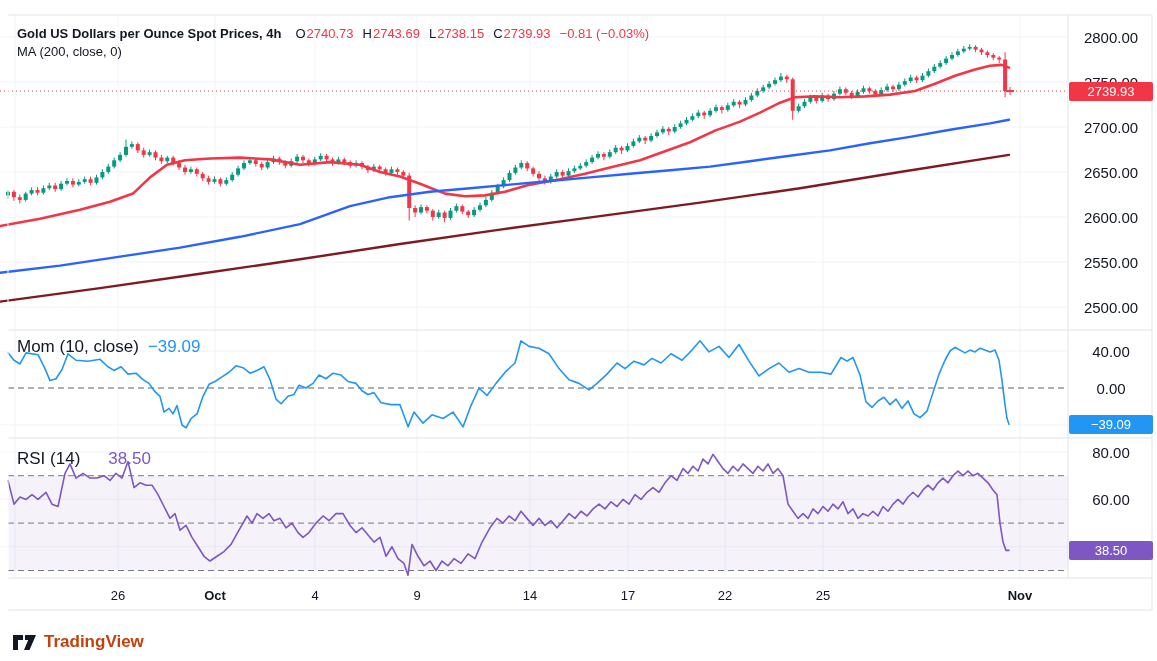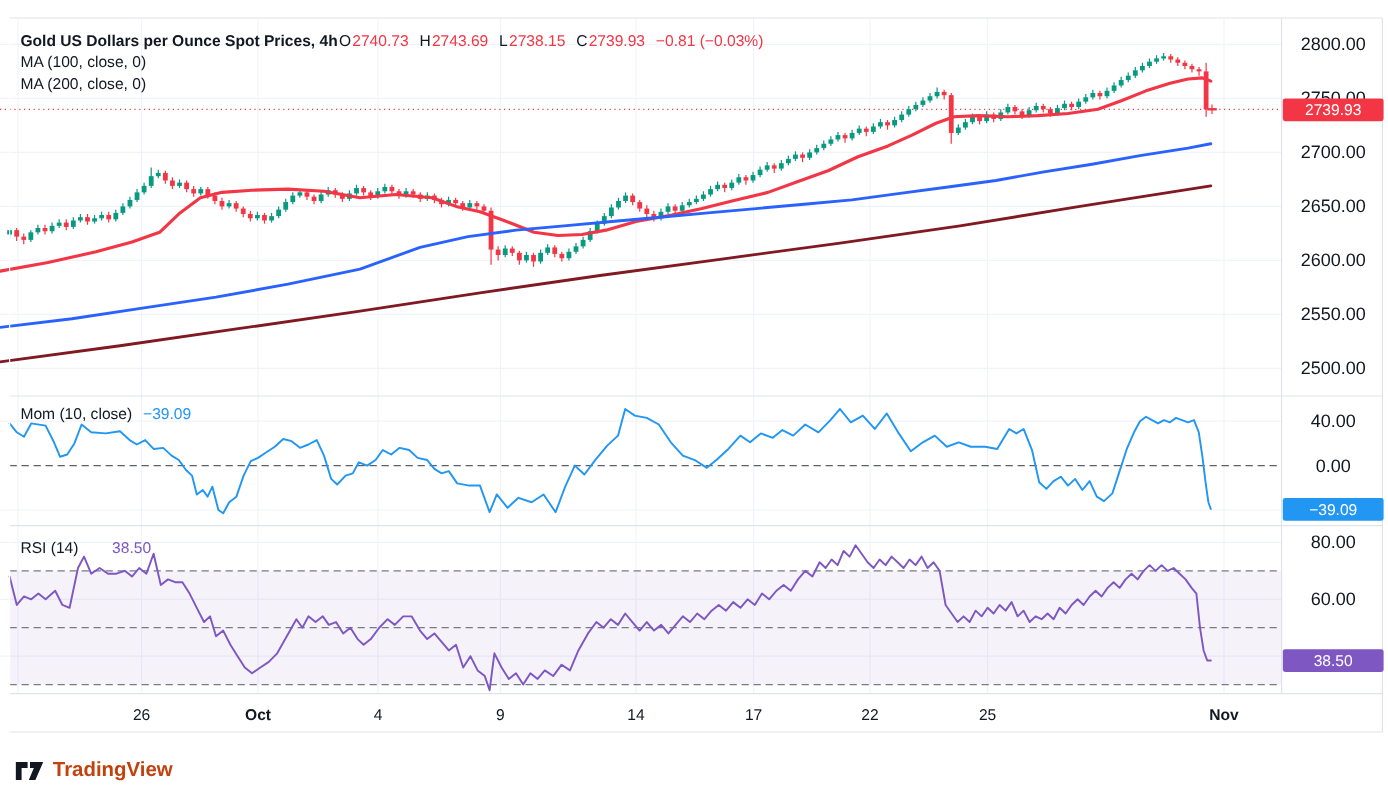--- a/index.html
+++ b/index.html
@@ -1,27 +1,27 @@
 <!DOCTYPE html>
 <html><head>
 <meta charset="utf-8">
 <style>
   html,body{margin:0;padding:0;background:#fff;}
   #app{position:relative;width:1157px;height:661px;background:#fff;overflow:hidden;
        font-family:"Liberation Sans",sans-serif;-webkit-font-smoothing:antialiased;}
   #chart-svg{position:absolute;left:0;top:0;}
   .legend{position:absolute;left:17px;top:24px;z-index:5;}
-  .legend-row{display:flex;align-items:center;gap:1px;height:18px;font-size:13px;color:#131722;}
+  .legend-row{display:flex;align-items:center;gap:14px;height:18px;font-size:13px;color:#131722;}
   .legend-row .t{font-weight:700;}
   .ohlc{display:flex;gap:9px;font-size:13px;}
   .ohlc .pair{display:flex;gap:1px;}
   .ohlc .k{color:#131722;}
   .ohlc .v{color:#f23645;}
   .ma-row{height:18px;display:flex;align-items:center;font-size:13px;color:#131722;}
-  .pane-legend{position:absolute;left:17px;z-index:5;display:flex;gap:9px;font-size:13px;color:#131722;align-items:center;}
+  .pane-legend{position:absolute;left:17px;z-index:5;display:flex;gap:9px;font-size:17px;color:#131722;align-items:center;}
   .pane-val{font-weight:400;}
   .axis-label{position:absolute;left:1069px;width:84px;text-align:center;font-size:15px;color:#131722;z-index:3;}
   .time-label{position:absolute;top:588px;transform:translateX(-50%);font-size:13px;color:#131722;z-index:3;}
   .time-label.bold{font-weight:700;}
   .badge{position:absolute;left:1069px;width:84px;height:19px;border-radius:2px;color:#fff;
          font-size:13px;line-height:19px;text-align:center;z-index:4;}
   #watermark{position:absolute;left:13px;top:632px;display:flex;align-items:center;gap:7px;z-index:5;}
   #watermark .wm-text{font-size:17px;font-weight:600;color:#c2410c;}
 </style>
 </head>
@@ -430,21 +430,20 @@
             <span class="k">L</span>
             <span class="v">2738.15</span>
           </span>
         <span class="pair">
             <span class="k">C</span>
             <span class="v">2739.93</span>
           </span>
         <span class="v">−0.81 (−0.03%)</span>
       </span>
     </div>
-    <div class="ma-row">MA (100, close, 0)</div>
     <div class="ma-row">MA (200, close, 0)</div>
   </div>
 
   <div class="pane-legend" style="top:337px;">
     <span>Mom (10, close)</span>
     <span class="pane-val" style="color:#2196f3;">−39.09</span>
   </div>
 
   <div class="pane-legend" style="top:449px;gap:28px;">
     <span>RSI (14)</span>

